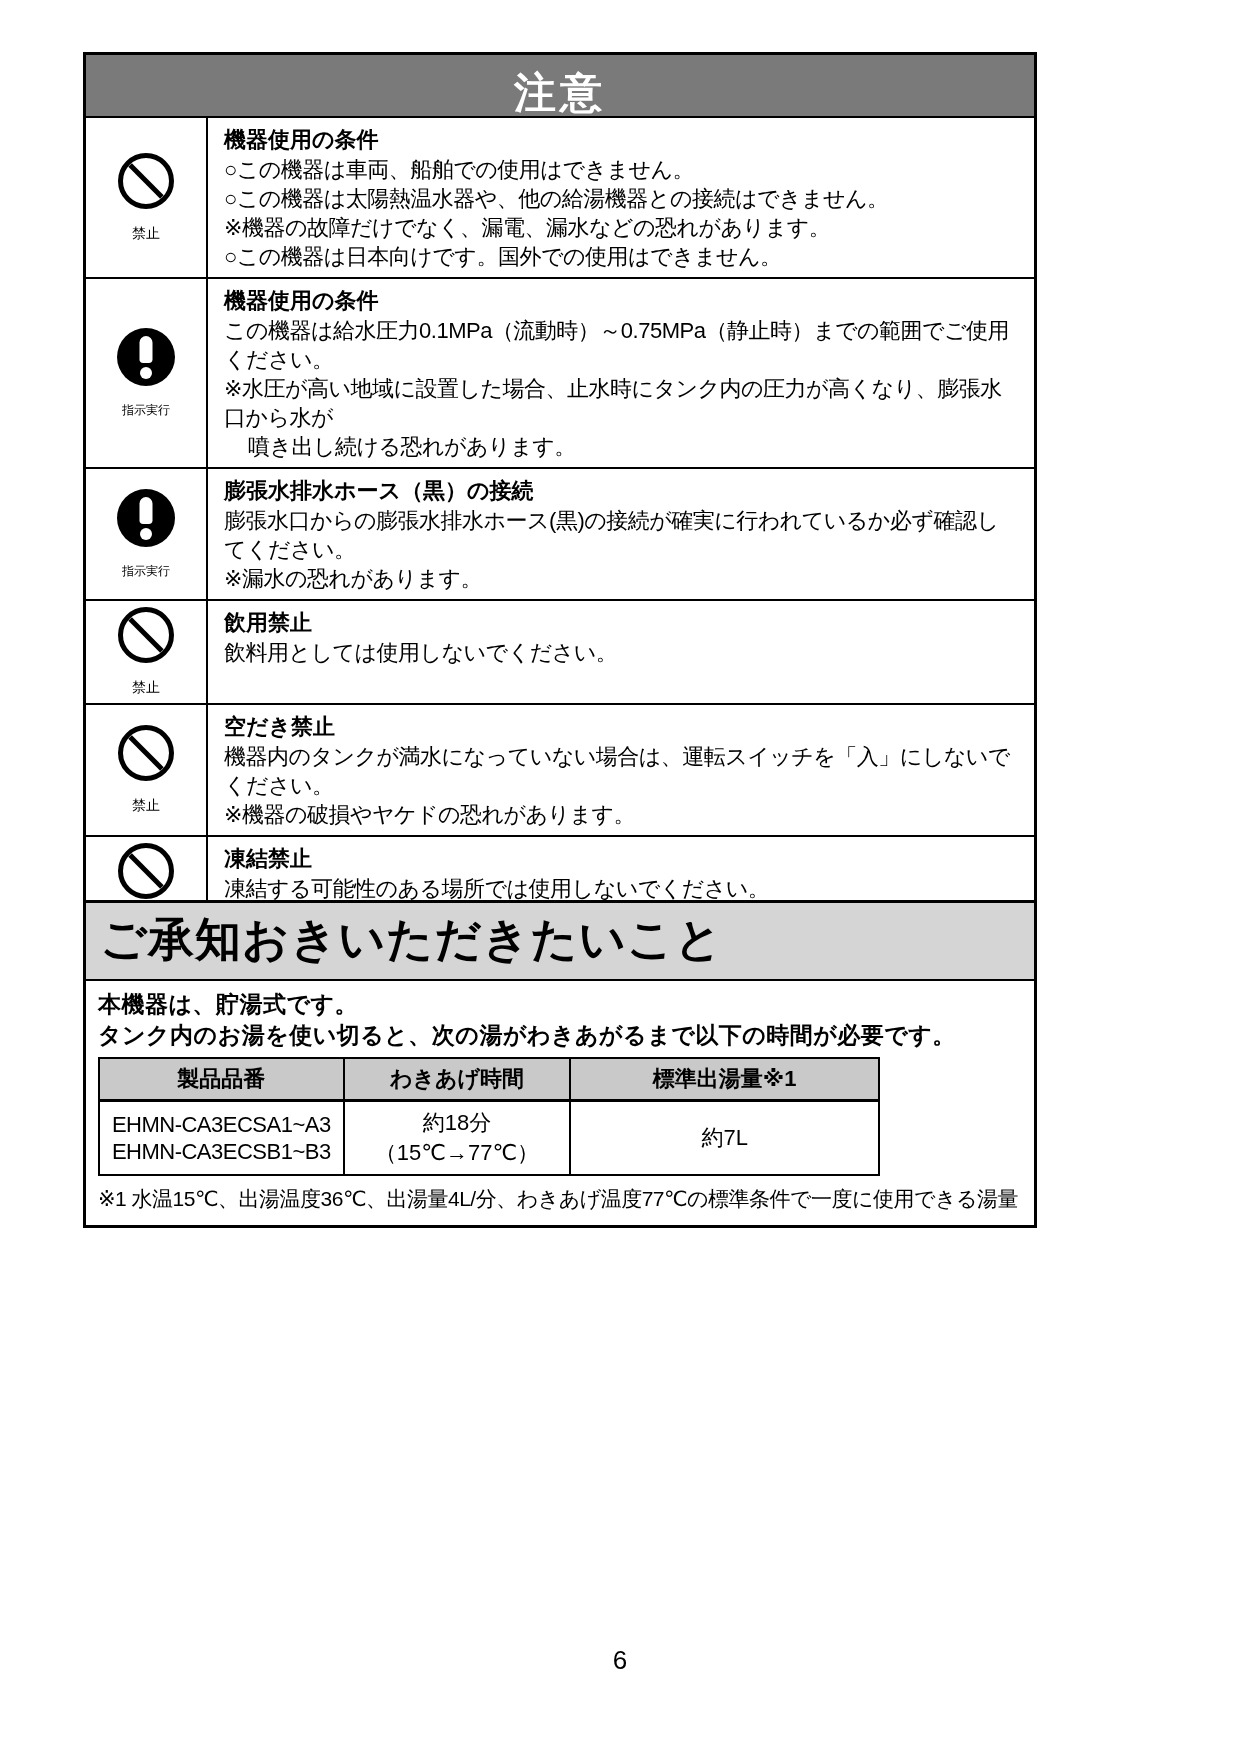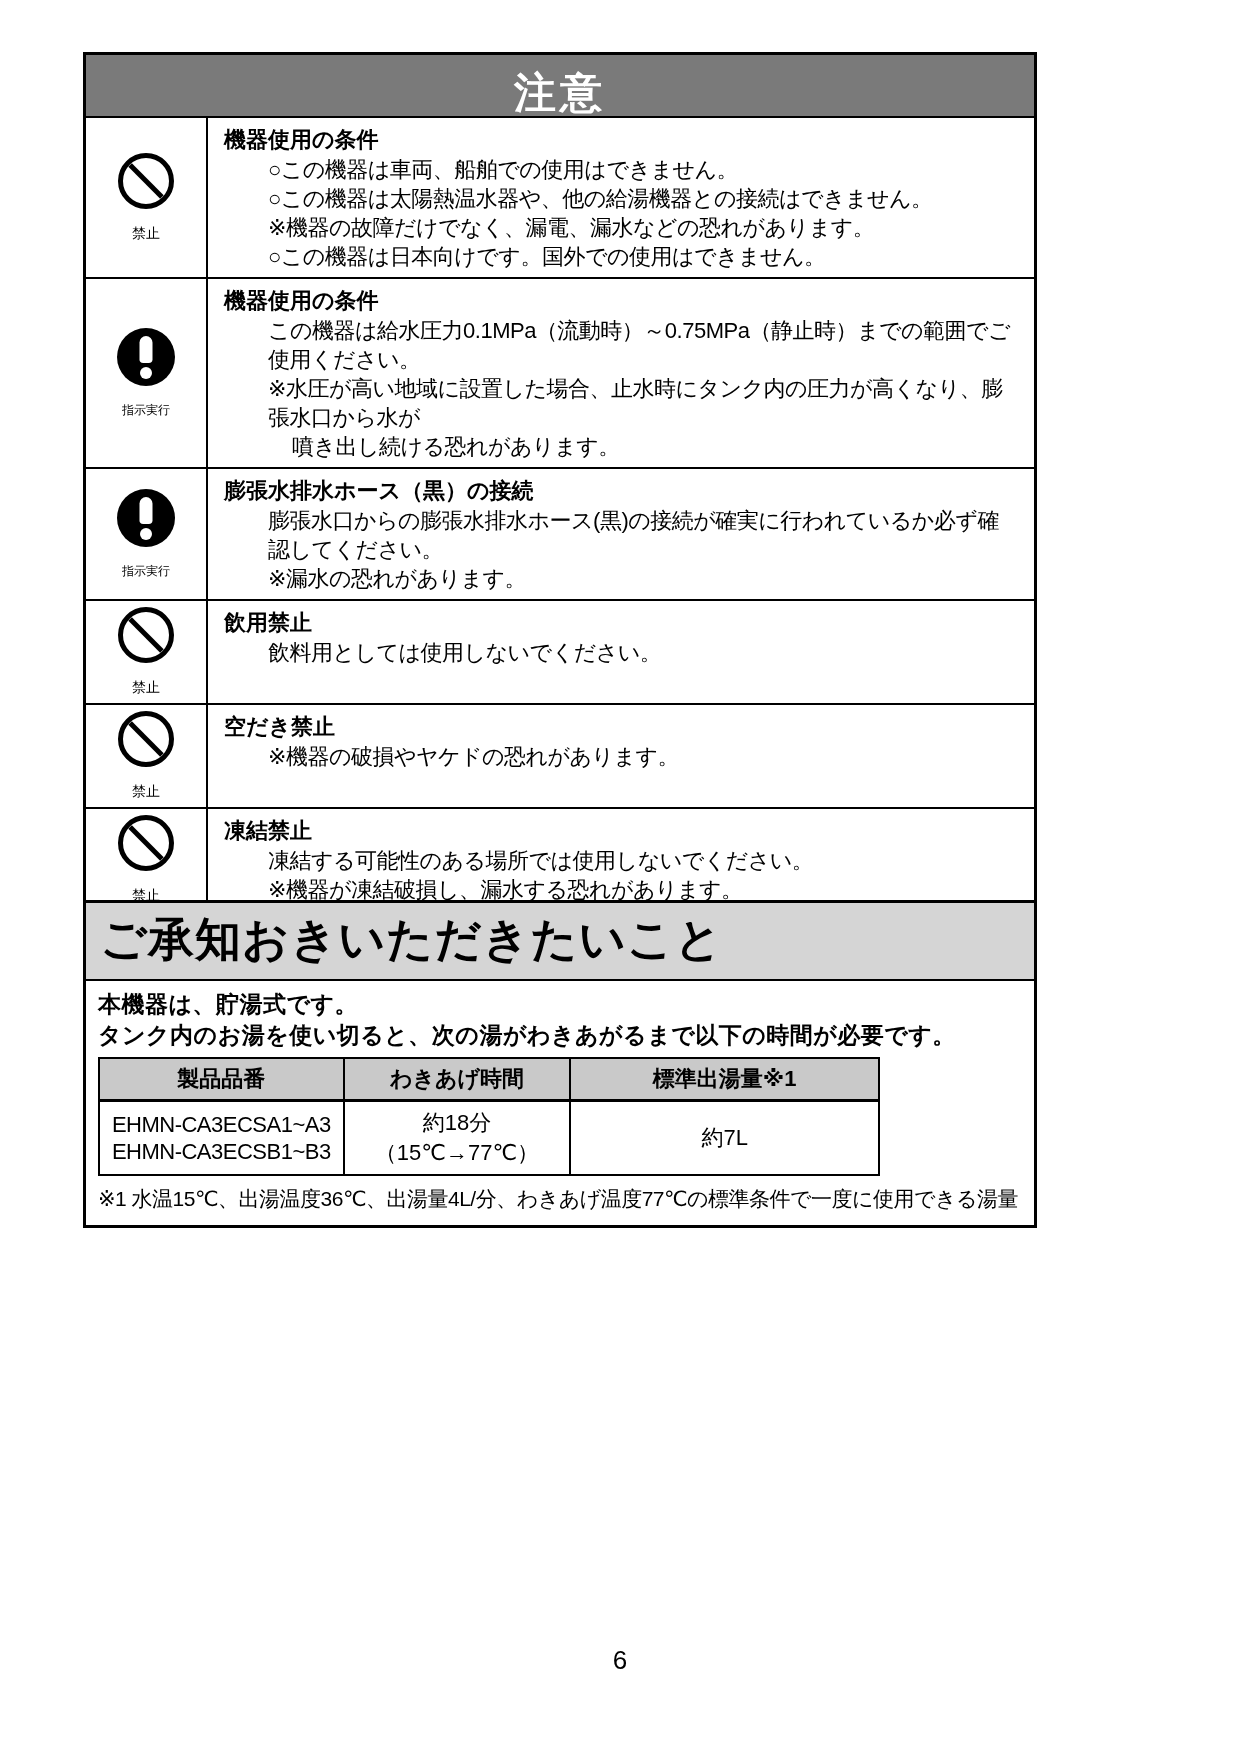--- a/index.html
+++ b/index.html
@@ -33,21 +33,21 @@
   .c-row { display: flex; border-top: 2px solid #000; }
   .icon-cell {
     width: 122px; flex: 0 0 122px;
     border-right: 2px solid #000;
     display: flex; flex-direction: column;
     align-items: center; justify-content: center;
     padding: 6px 0;
   }
   .text-cell { flex: 1; padding: 7px 14px 6px 16px; }
   .row-title { font-size: 22px; font-weight: bold; line-height: 30px; }
-  .row-line  { font-size: 22px; line-height: 29px; letter-spacing: -0.5px; margin-left: 44px; }
+  .row-line  { font-size: 22px; line-height: 29px; letter-spacing: -0.5px; }
   .row-line.indent { padding-left: 24px; }
 
   
   .icon-prohibit {
     position: relative; width: 56px; height: 56px;
     border: 5px solid #000; border-radius: 50%;
   }
   .icon-prohibit .slash {
     position: absolute; left: 50%; top: 50%;
     width: 5px; height: 45px; background: #000;
@@ -200,20 +200,21 @@
 
   <div class="c-row h5">
     <div class="icon-cell">
       <div class="icon-prohibit">
           <div class="slash"></div>
         </div>
       <div class="icon-label">禁止</div>
     </div>
     <div class="text-cell">
       <div class="row-title">空だき禁止</div>
+      <div class="row-line">機器内のタンクが満水になっていない場合は、運転スイッチを「入」にしないでください。</div>
       <div class="row-line">※機器の破損やヤケドの恐れがあります。</div>
     </div>
   </div>
 
   <div class="c-row h6">
     <div class="icon-cell">
       <div class="icon-prohibit">
           <div class="slash"></div>
         </div>
       <div class="icon-label">禁止</div>

